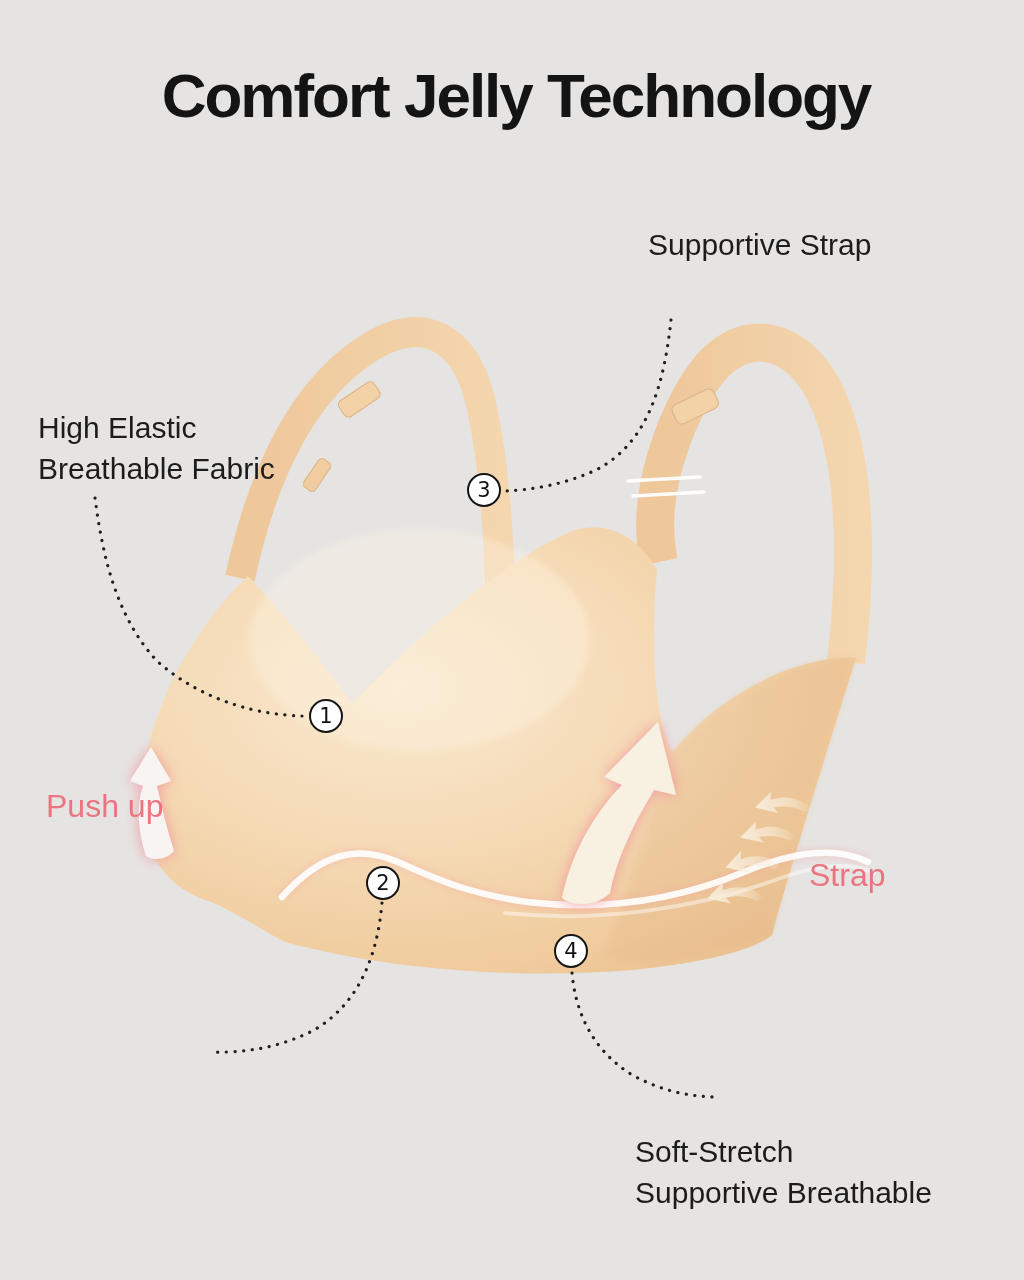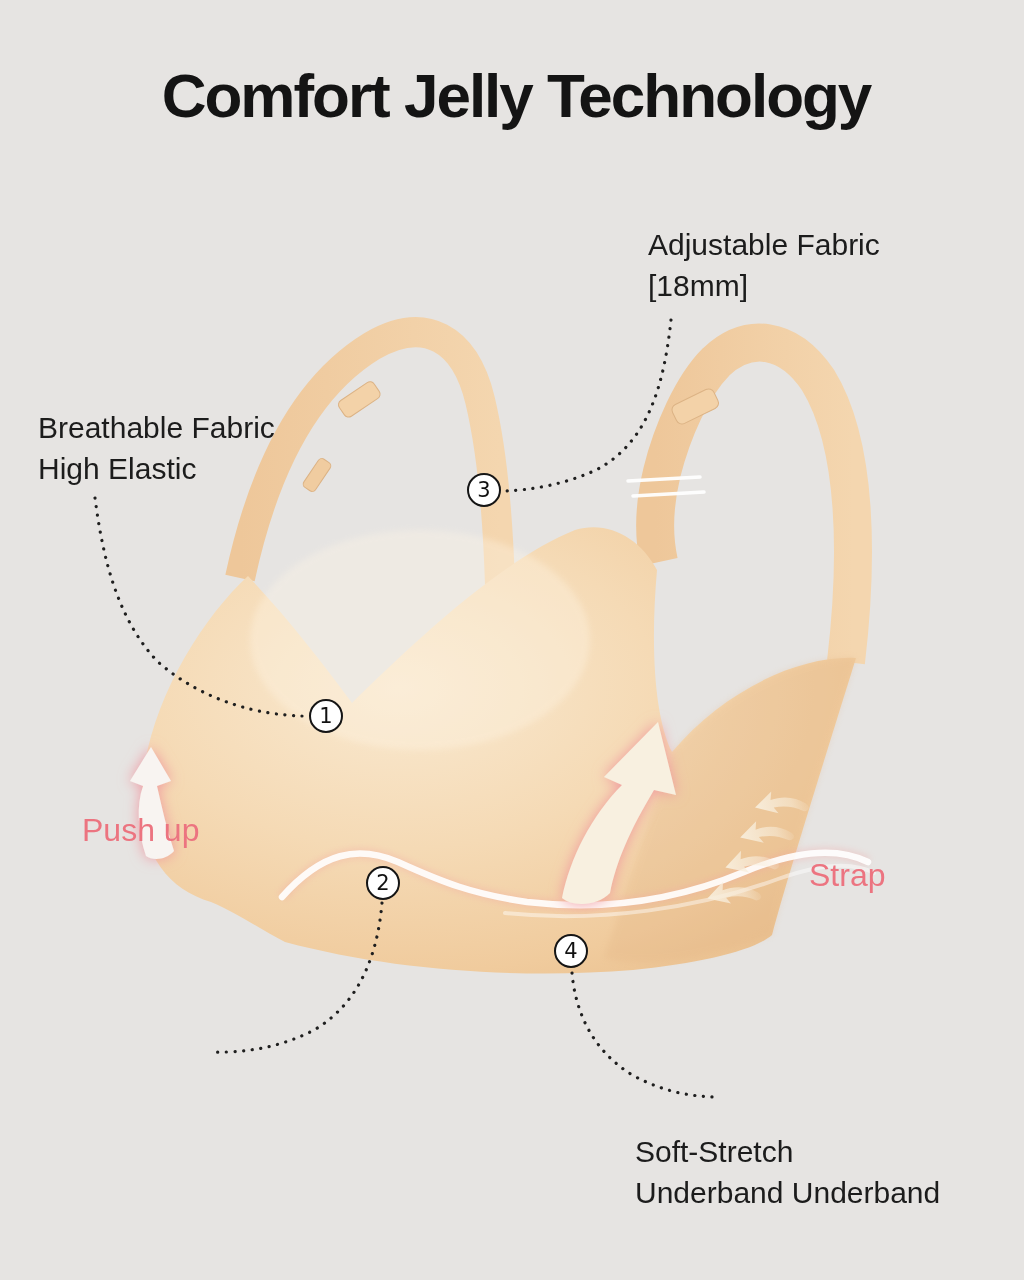--- a/index.html
+++ b/index.html
@@ -123,37 +123,36 @@
 
     <g fill="none" stroke="#1F1F1F" stroke-width="3.2" stroke-linecap="round" stroke-dasharray="0.1 8.5">
       <path d="M 671 320 C 664 385 648 443 596 470 C 566 484 532 490 505 491"></path>
       <path d="M 95 498 C 103 560 118 620 158 662 C 205 703 262 715 302 716"></path>
       <path d="M 382 903 C 378 950 362 1002 314 1030 C 278 1049 240 1053 210 1052"></path>
       <path d="M 572 973 C 575 1008 590 1050 634 1076 C 664 1092 692 1097 720 1097"></path>
     </g>
   </svg>
 
   <div class="label" style="left:648px; top:224px;">
-    <span>Adjustable Fabric</span>
-    <span>[18mm]</span>
+    <span>Supportive Strap</span>
   </div>
 
   <div class="label" style="left:38px; top:407px;">
+    <span>High Elastic</span>
     <span>Breathable Fabric</span>
-    <span>High Elastic</span>
   </div>
 
-  <div class="label pink" style="left:46px; top:810px;margin-left:36px;">Push up</div>
+  <div class="label pink" style="left:46px; top:786px;">Push up</div>
 
   <div class="label pink" style="left:809px; top:855px;">Strap</div>
 
 
   <div class="label" style="left:635px; top:1099px;margin-top:32px;">
     <span>Soft-Stretch</span>
-    <span>Underband Underband</span>
+    <span>Supportive Breathable</span>
   </div>
 
   <div class="callout" style="left:326px; top:716px;">1</div>
   <div class="callout" style="left:383px; top:883px;">2</div>
   <div class="callout" style="left:484px; top:490px;">3</div>
   <div class="callout" style="left:571px; top:951px;">4</div>
 
 </div>
 
 </body></html>

